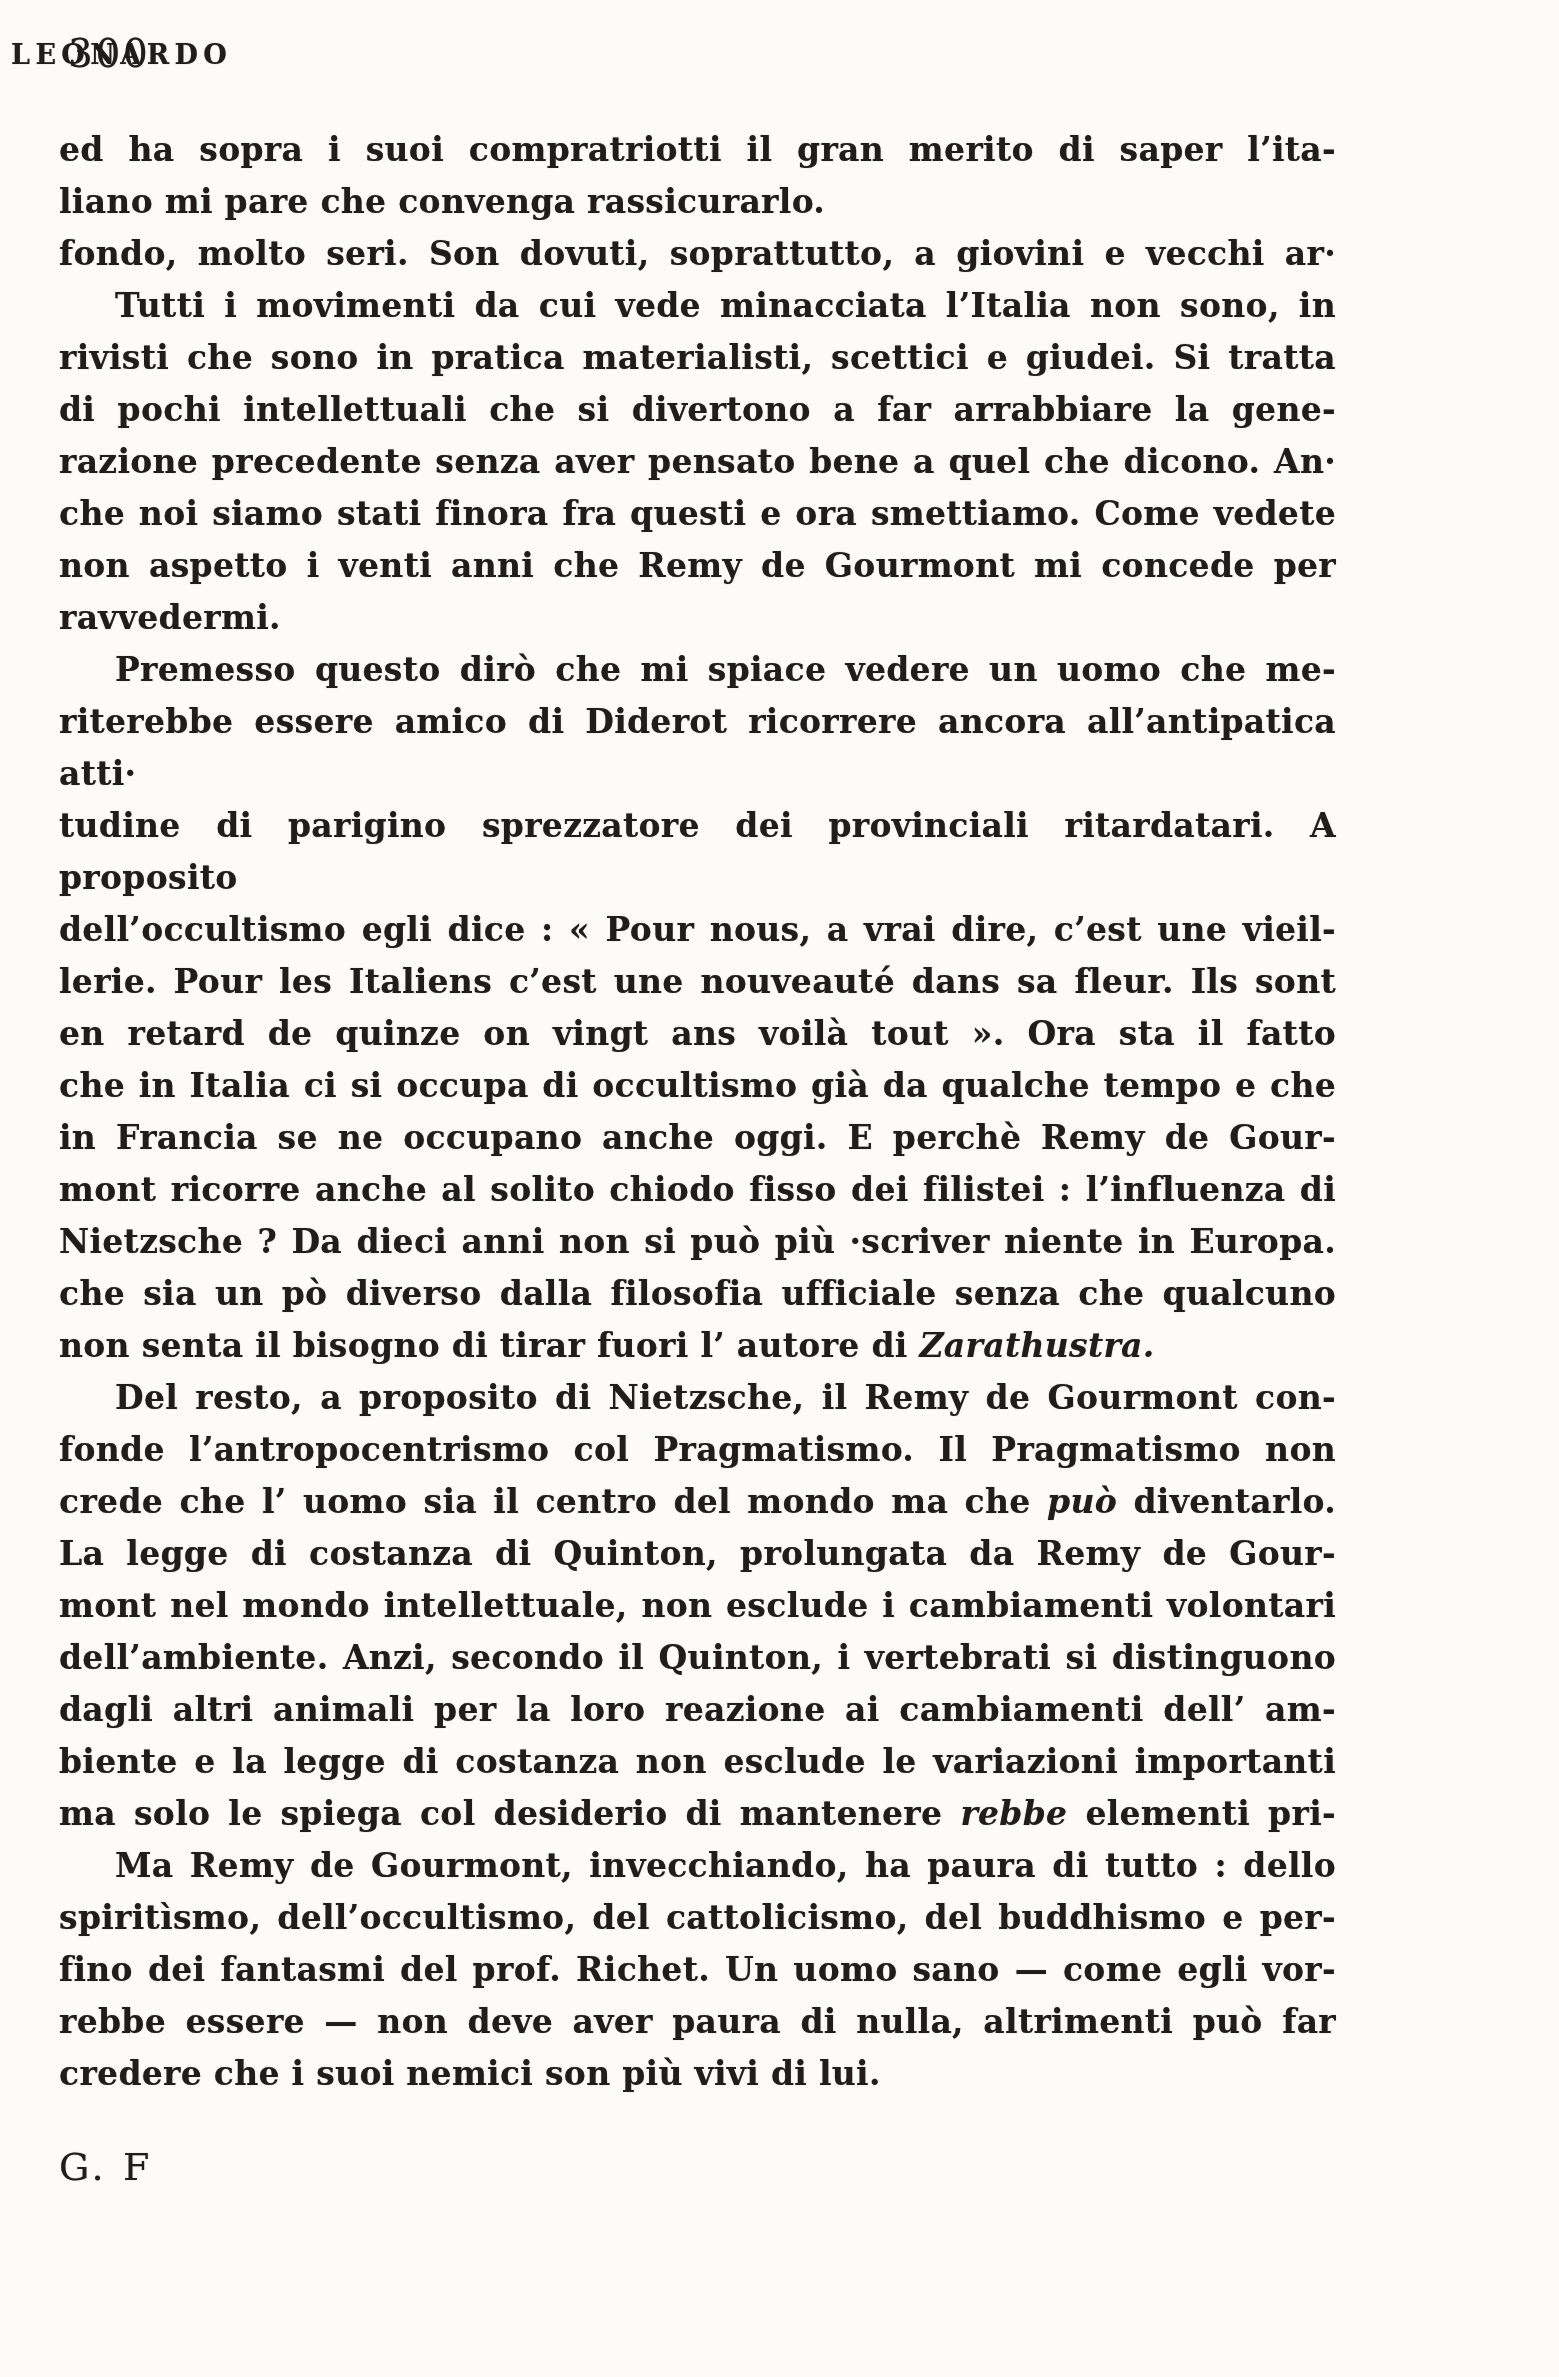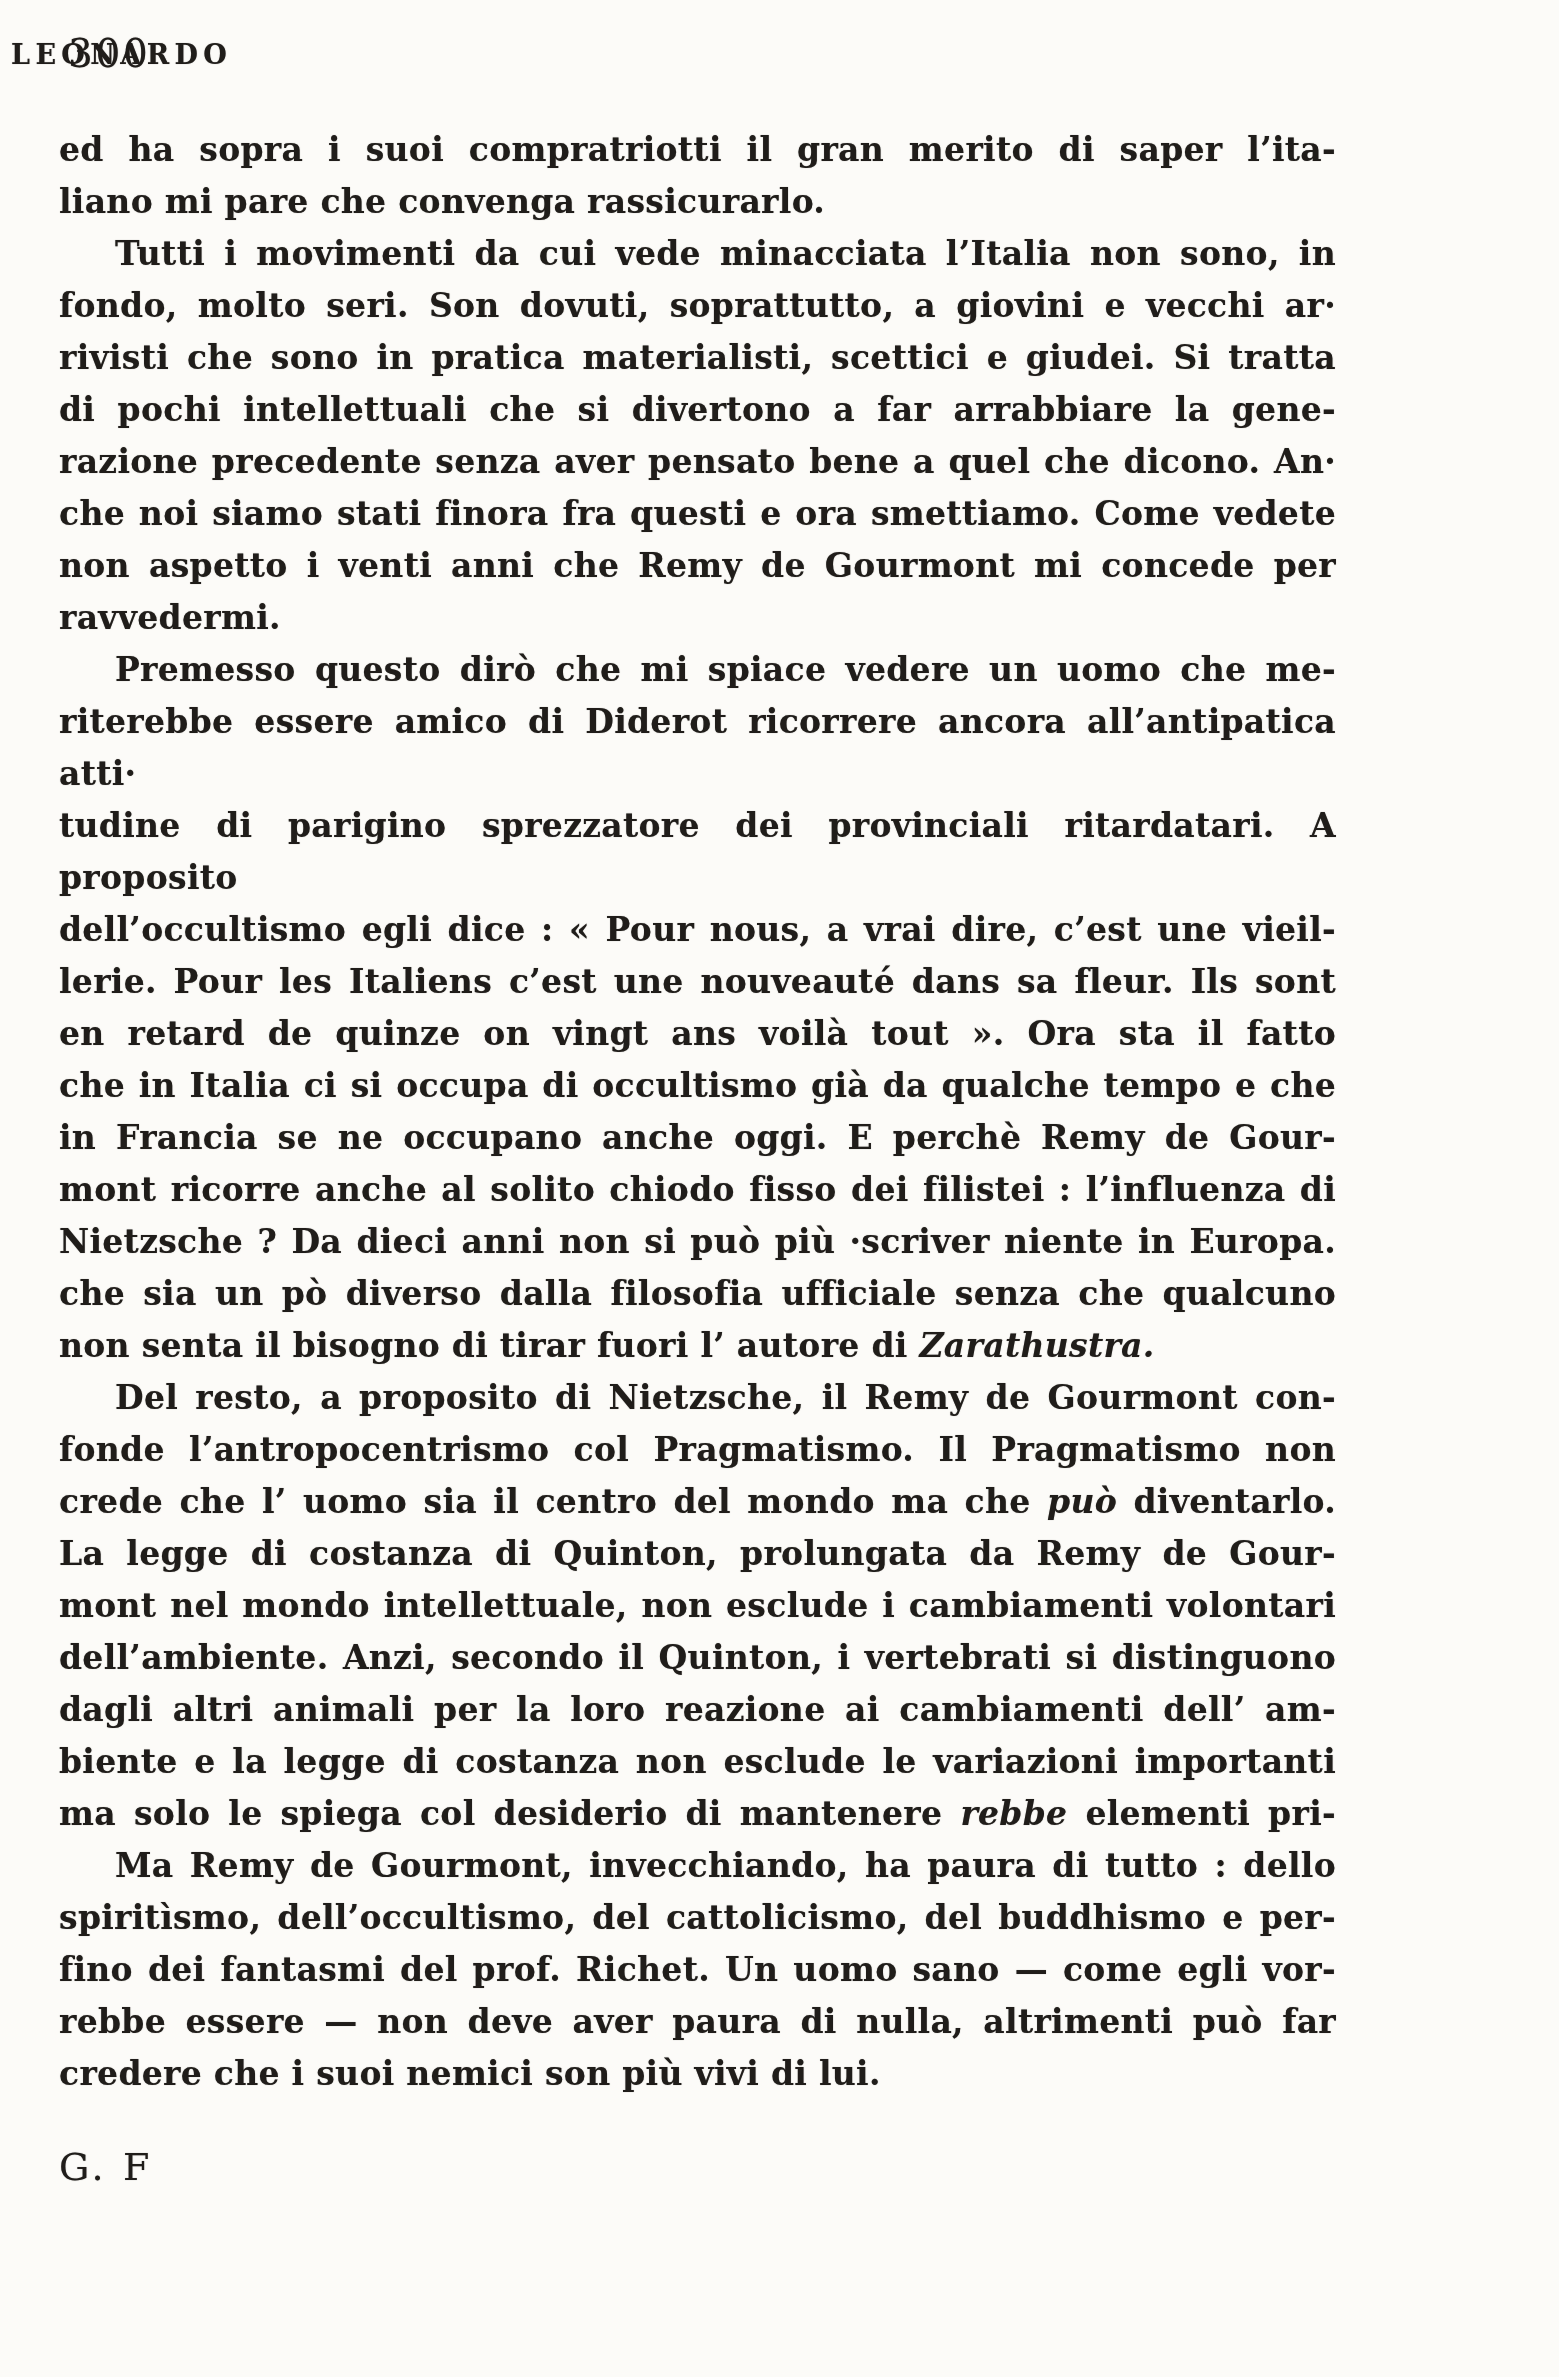--- a/index.html
+++ b/index.html
@@ -73,22 +73,22 @@
 <div class="page">
   <div class="page-number">300</div>
   <div class="running-header">LEONARDO</div>
   <div class="article">
     <div>
         <div class="paragraph">
           <div class="line"><span>ed ha sopra i suoi compratriotti il gran merito di saper l’ita-</span></div>
           <div class="line lastline"><span>liano mi pare che convenga rassicurarlo.</span></div>
         </div>
         <div class="paragraph">
+          <div class="line"><span>fondo, molto seri. Son dovuti, soprattutto, a giovini e vecchi ar·</span></div>
           <div class="line indent"><span>Tutti i movimenti da cui vede minacciata l’Italia non sono, in</span></div>
-          <div class="line"><span>fondo, molto seri. Son dovuti, soprattutto, a giovini e vecchi ar·</span></div>
           <div class="line"><span>rivisti che sono in pratica materialisti, scettici e giudei. Si tratta</span></div>
           <div class="line"><span>di pochi intellettuali che si divertono a far arrabbiare la gene-</span></div>
           <div class="line"><span>razione precedente senza aver pensato bene a quel che dicono. An·</span></div>
           <div class="line"><span>che noi siamo stati finora fra questi e ora smettiamo. Come vedete</span></div>
           <div class="line"><span>non aspetto i venti anni che Remy de Gourmont mi concede per</span></div>
           <div class="line lastline"><span>ravvedermi.</span></div>
         </div>
         <div class="paragraph">
           <div class="line indent"><span>Premesso questo dirò che mi spiace vedere un uomo che me-</span></div>
           <div class="line"><span>riterebbe essere amico di Diderot ricorrere ancora all’antipatica atti·</span></div>

